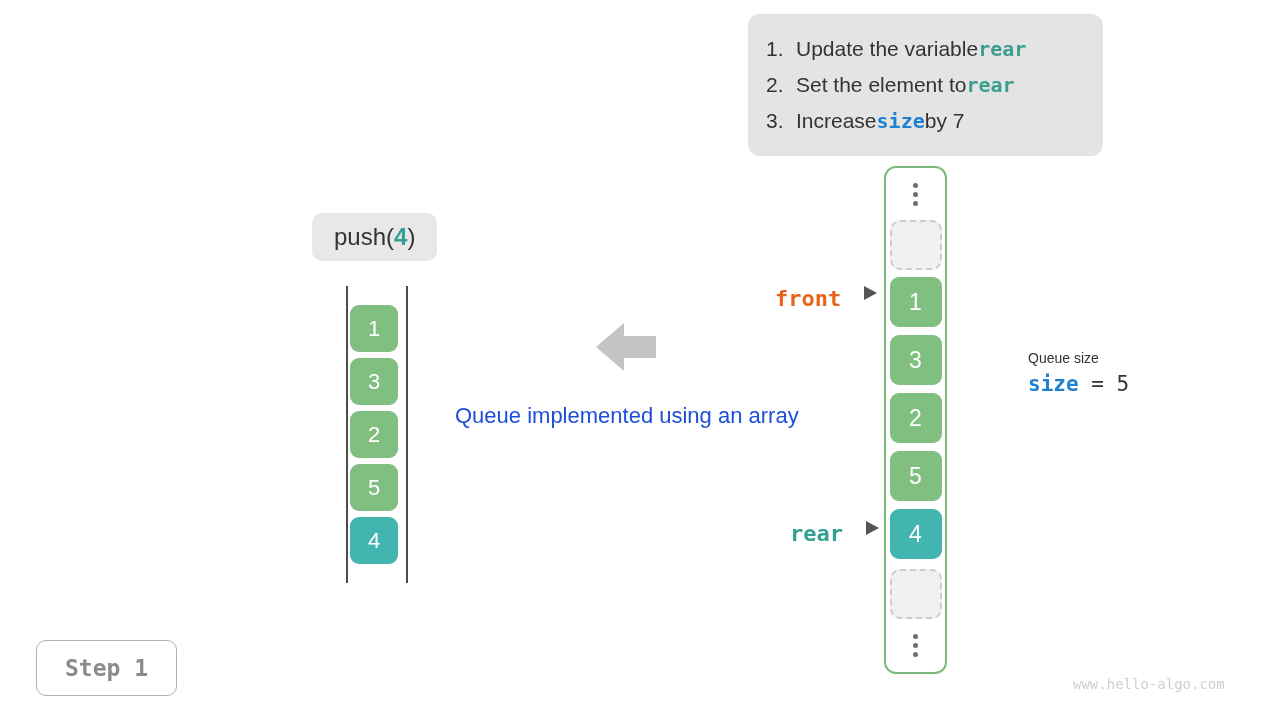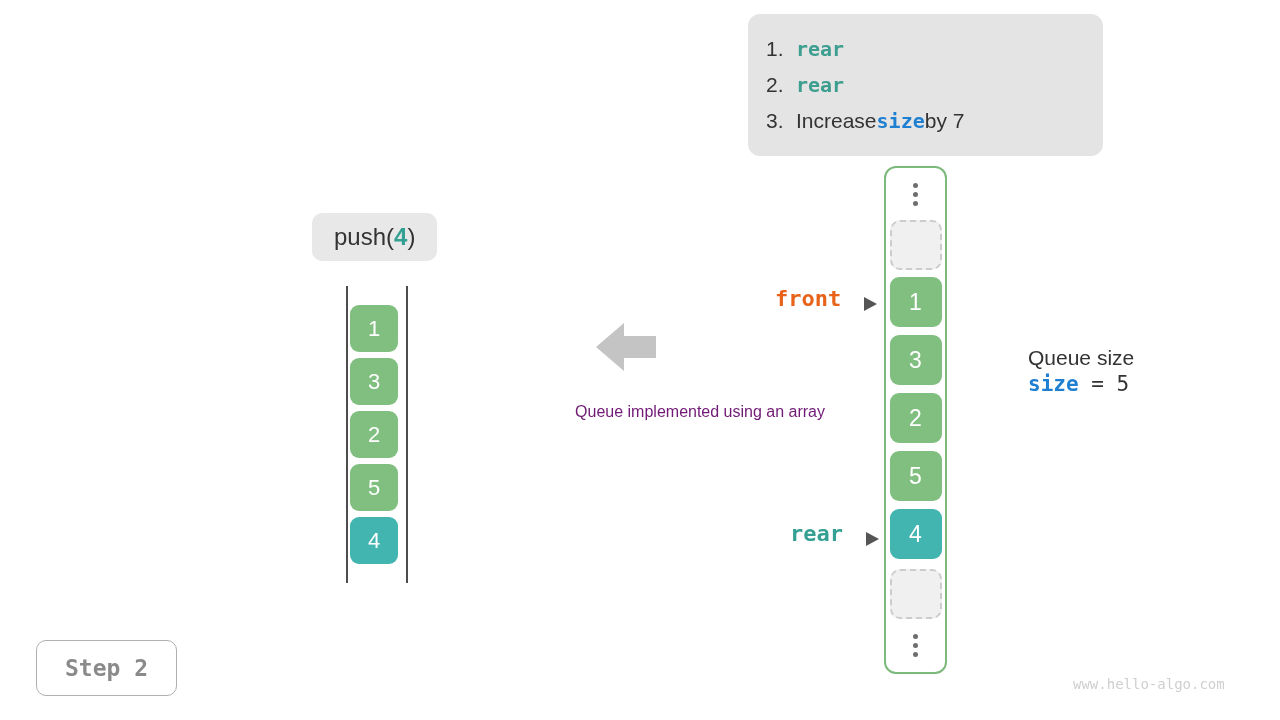--- a/index.html
+++ b/index.html
@@ -117,23 +117,23 @@
     width: 60px;
     height: 52px;
   }
 
   
   #caption {
     position: absolute;
     left: 455px;
     top: 403px;
     width: 370px;
-    text-align: right;
-    font-size: 16px;
-    color: #701a75;
+    text-align: left;
+    font-size: 22px;
+    color: #1d4ed8;
   }
 
   
   #array-container {
     position: absolute;
     left: 884px;
     top: 166px;
     width: 63px;
     height: 508px;
     box-sizing: border-box;
@@ -180,21 +180,21 @@
     font-size: 23px;
     margin-bottom: 8px;
   }
   .acell.green { background: #80bf80; }
   .acell.teal  { background: #43b5b0; }
 
   
   .pointer {
     position: absolute;
     display: flex;
-    align-items: flex-end;
+    align-items: flex-start;
     gap: 23px;
     font-family: "DejaVu Sans Mono", monospace;
     font-weight: bold;
     font-size: 22px;
     white-space: nowrap;
   }
   #pointer-front { left: 775px; top: 286px; color: #e8621a; }
   #pointer-rear  { left: 790px; top: 521px; color: #33a093; }
   .ptr-arrow {
     display: block;
@@ -205,21 +205,21 @@
     border-left: 13px solid #555555;
   }
 
   
   #size-block {
     position: absolute;
     left: 1028px;
     top: 344px;
   }
   #size-title {
-    font-size: 21px;
+    font-size: 14px;
     color: #333333;
     line-height: 28px;
   }
   #size-expr {
     font-family: "DejaVu Sans Mono", monospace;
     font-size: 21px;
     color: #333333;
     white-space: pre;
   }
   #size-expr .kw {
@@ -253,24 +253,26 @@
     color: #cfcfcf;
     text-align: right;
   }
 </style>
 </head>
 <body>
 
 <div id="instructions">
   <div class="instr-row">
     <span class="instr-num">1.</span>
+    <span>Update the variable </span>
     <span class="mono-teal">rear</span>
   </div>
   <div class="instr-row">
     <span class="instr-num">2.</span>
+    <span>Set the element to </span>
     <span class="mono-teal">rear</span>
   </div>
   <div class="instr-row">
     <span class="instr-num">3.</span>
     <span>Increase </span>
     <span class="mono-blue">size</span>
     <span> by 7</span>
   </div>
 </div>
 
@@ -323,15 +325,15 @@
 <div class="pointer" id="pointer-rear">
   <span>rear</span>
   <span class="ptr-arrow"></span>
 </div>
 
 <div id="size-block">
   <div id="size-title">Queue size</div>
   <div id="size-expr"><span class="kw">size</span><span> = 5</span></div>
 </div>
 
-<div id="step-badge">Step 2</div>
+<div id="step-badge">Step 1</div>
 
 <div id="watermark">www.hello-algo.com</div>
 
 </body></html>

